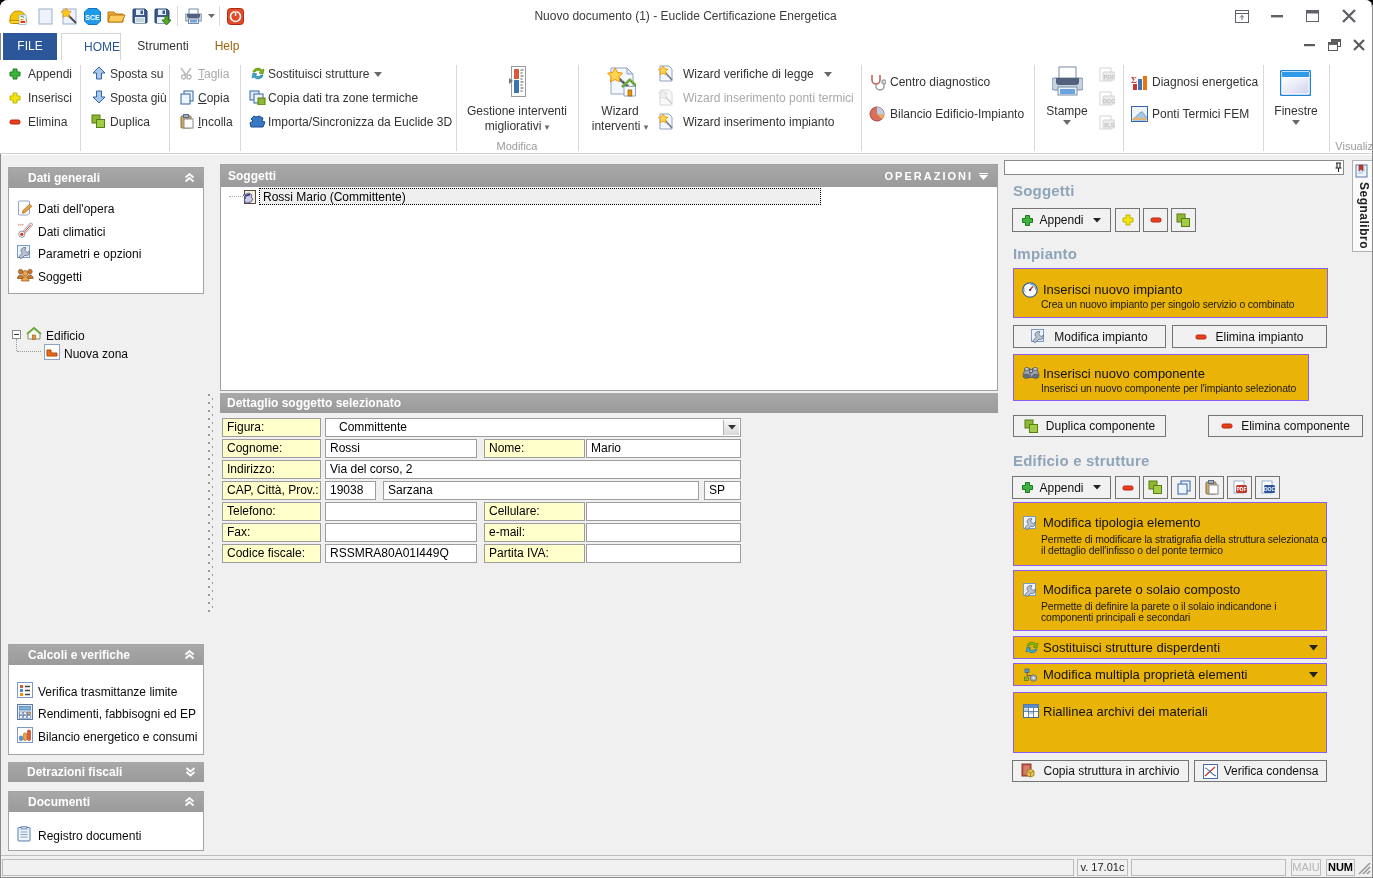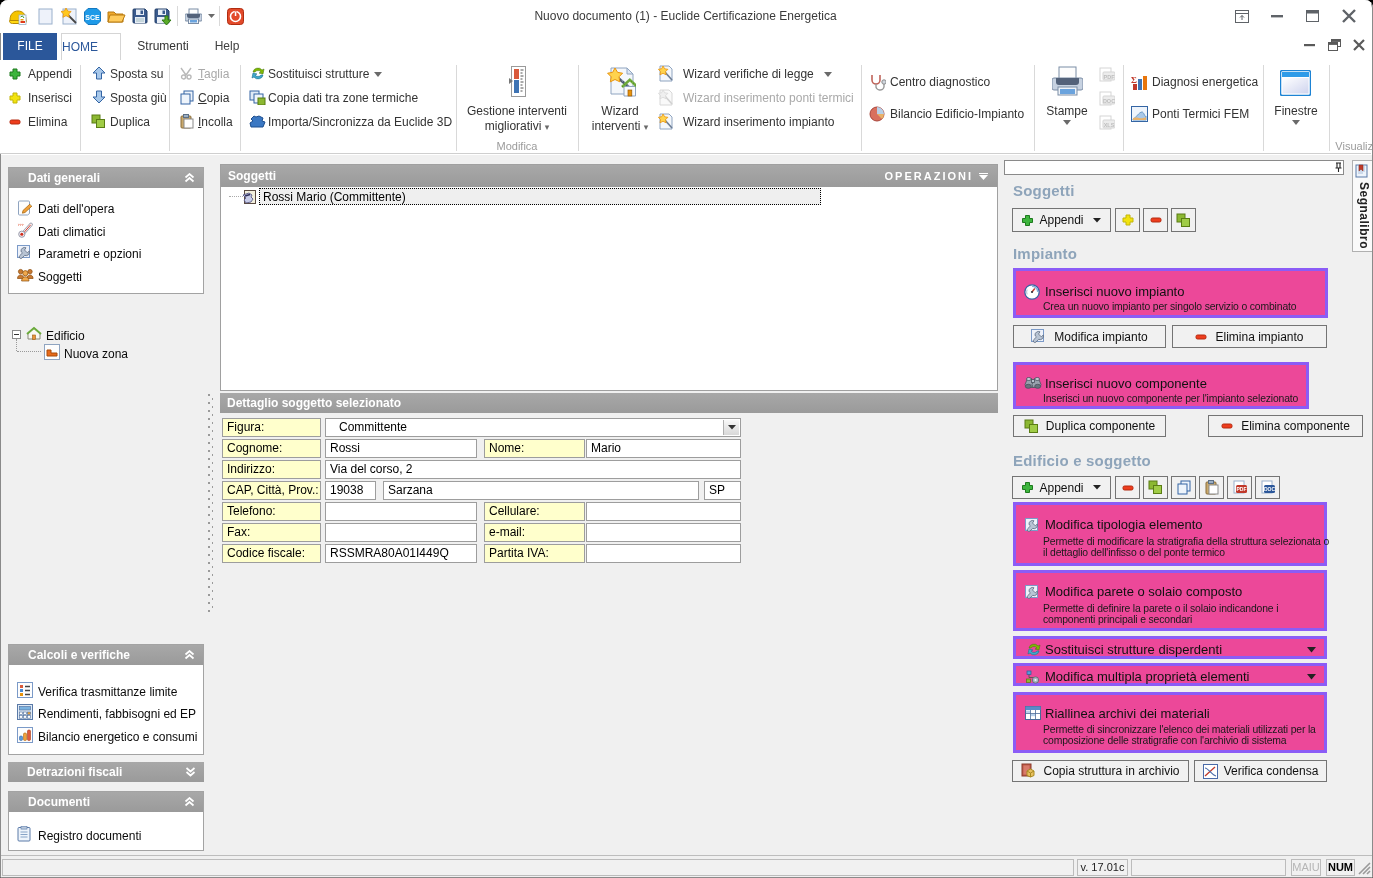--- a/index.html
+++ b/index.html
@@ -8,21 +8,21 @@
 .abs{position:absolute;}
 .t12{font-size:12px;color:#262626;}
 .sep{position:absolute;width:1px;background:#d9d9d9;top:65px;height:86px;}
 .grplbl{position:absolute;font-size:11px;color:#9b9b9b;text-align:center;}
 .phead{position:absolute;left:0;right:0;top:0;height:20px;background:linear-gradient(#a8a8a8,#9a9a9a);color:#fff;font-weight:bold;font-size:12px;line-height:20px;padding-left:19px;}
 .panel{position:absolute;background:#fff;border:1px solid #a3a3a3;}
 .navitem{position:absolute;left:38px;font-size:12px;color:#0a0a0a;white-space:nowrap;}
 .rbtxt{position:absolute;font-size:12px;color:#333;white-space:nowrap;}
 .rhead{position:absolute;font-weight:bold;font-size:15px;color:#8ea4ba;letter-spacing:.2px;}
 .rbtn{position:absolute;background:#f1f1f1;border:1px solid #747474;display:flex;align-items:center;justify-content:center;font-size:12px;color:#111;}
-.bigbtn{position:absolute;background:#ec4899;border:3px solid #8b5cf6;}
+.bigbtn{position:absolute;background:#eab308;border:1px solid #8b5cf6;}
 .bigbtn .ttl{position:absolute;left:29px;font-size:13px;color:#111;white-space:nowrap;}
 .bigbtn .dsc{position:absolute;left:27px;font-size:10.4px;color:#1a1a1a;line-height:11px;white-space:nowrap;letter-spacing:-0.15px;}
 .flbl{position:absolute;background:#ffffcc;border:1px solid #9d9d9d;font-size:12px;color:#000;line-height:17px;padding-left:4px;height:19px;}
 .finp{position:absolute;background:#fff;border:1px solid #9d9d9d;font-size:12px;color:#000;line-height:17px;padding-left:4px;height:19px;white-space:nowrap;}
 .sbox{position:absolute;top:859px;height:17px;border:1px solid #bcbcbc;background:#f1f1f1;font-size:11px;color:#222;}
 </style></head>
 <body>
 <div id="win">
 
 <div class="abs" style="left:0;top:0;width:1371px;height:33px;background:#fff;"></div>
@@ -106,23 +106,23 @@
 <svg class="abs" style="left:1306px;top:10px;" width="13" height="12">
         <rect x="0.5" y="0.5" width="12" height="11" fill="none" stroke="#5f6368"></rect>
         <rect x="0.5" y="0.5" width="12" height="3" fill="#5f6368"></rect>
       </svg>
 <svg class="abs" style="left:1342px;top:9px;" width="14" height="14">
         <path d="M1 1l12 12M13 1L1 13" stroke="#5f6368" stroke-width="2.4"></path>
       </svg>
 </div>
 
 <div class="abs" style="left:3px;top:33px;width:54px;height:27px;background:#2b579a;color:#fff;font-size:12px;text-align:center;line-height:27px;">FILE</div>
-<div class="abs" style="left:61px;top:33px;width:60px;height:28px;background:#fff;border:1px solid #d5d5d5;border-bottom:none;color:#2b579a;font-size:12px;text-align:left;line-height:27px;">HOME</div>
+<div class="abs" style="left:61px;top:33px;width:60px;height:28px;background:#fff;border:1px solid #d5d5d5;border-bottom:none;color:#2b579a;font-size:12px;text-align:right;line-height:27px;">HOME</div>
 <div class="abs" style="left:135px;top:33px;width:56px;height:27px;color:#333;font-size:12px;text-align:center;line-height:27px;">Strumenti</div>
-<div class="abs" style="left:211px;top:33px;width:32px;height:27px;color:#404040;font-size:12px;text-align:center;line-height:27px;">Help</div>
+<div class="abs" style="left:211px;top:33px;width:32px;height:27px;color:#a16207;font-size:12px;text-align:center;line-height:27px;">Help</div>
 <div class="abs" id="mdibtns">
 <svg class="abs" style="left:1304px;top:44px;" width="11" height="3">
         <rect width="11" height="2.2" fill="#5a5a5a"></rect>
       </svg>
 <svg class="abs" style="left:1328px;top:39px;" width="13" height="12">
         <rect x="3.5" y="0.5" width="9" height="7" fill="#fff" stroke="#5a5a5a"></rect>
         <rect x="3.5" y="0.5" width="9" height="2.4" fill="#5a5a5a"></rect>
         <rect x="0.5" y="3.5" width="9" height="8" fill="#fff" stroke="#5a5a5a"></rect>
         <rect x="0.5" y="3.5" width="9" height="2.4" fill="#5a5a5a"></rect>
       </svg>
@@ -530,21 +530,21 @@
 </div>
 <div class="rbtn" style="left:1013px;top:325px;width:153px;height:23px;">
  <svg width="16" height="16" style="margin-right:7px;">
         <rect x="0.5" y="0.5" width="12" height="12" fill="#eef2fa" stroke="#7b9ac8"></rect>
         <path d="M4 6a3.5 3.5 0 0 1 5-3.2L7.5 5l2.8 2.8 2-1.8a3.5 3.5 0 0 1-4.6 4.4L5 13a1.6 1.6 0 0 1-2.3-2.3l2.7-2.7A3.5 3.5 0 0 1 4 6z" fill="#b8c4d4" stroke="#5a6a80" stroke-width=".8"></path>
       </svg>Modifica impianto</div>
 <div class="rbtn" style="left:1172px;top:325px;width:155px;height:23px;">
  <svg width="12" height="12" style="margin-right:8px;">
         <rect x="1" y="4" width="10" height="4" rx="1.5" fill="#ee3d1d" stroke="#b42a10"></rect>
       </svg>Elimina impianto</div>
-<div class="bigbtn" style="left:1013px;top:362px;width:296px;height:47px;">
+<div class="bigbtn" style="left:1013px;top:354px;width:296px;height:47px;">
  <svg class="abs" style="left:8px;top:12px;" width="18" height="12">
         <g stroke="#4a525e" stroke-width=".8">
           <path d="M3.5 1.5h4l2.5 6-1 3h-7l-1-3z" fill="#9aa2ae"></path>
           <path d="M14.5 1.5h-4L8 7.5l1 3h7l1-3z" fill="#9aa2ae"></path>
           <rect x="7.5" y="2.5" width="3" height="3" fill="#b8c2ce"></rect>
           <ellipse cx="4.8" cy="2" rx="2.4" ry="1.5" fill="#c8d0da"></ellipse>
           <ellipse cx="13.2" cy="2" rx="2.4" ry="1.5" fill="#c8d0da"></ellipse>
           <ellipse cx="4.3" cy="9.3" rx="3" ry="2" fill="#6a727e"></ellipse>
           <ellipse cx="13.7" cy="9.3" rx="3" ry="2" fill="#6a727e"></ellipse>
         </g>
@@ -554,21 +554,21 @@
 </div>
 <div class="rbtn" style="left:1013px;top:415px;width:153px;height:22px;">
  <svg width="15" height="15" style="margin-right:7px;">
         <rect x="1" y="1" width="8" height="8" fill="#8cb832" stroke="#5a7d14"></rect>
         <rect x="5.5" y="5.5" width="8" height="8" fill="#a0cc46" stroke="#5a7d14"></rect>
       </svg>Duplica componente</div>
 <div class="rbtn" style="left:1208px;top:415px;width:155px;height:22px;">
  <svg width="12" height="12" style="margin-right:8px;">
         <rect x="1" y="4" width="10" height="4" rx="1.5" fill="#ee3d1d" stroke="#b42a10"></rect>
       </svg>Elimina componente</div>
-<div class="rhead" style="left:1013px;top:452px;">Edificio e soggetto</div>
+<div class="rhead" style="left:1013px;top:452px;">Edificio e strutture</div>
 <div class="rbtn" style="left:1012px;top:476px;width:99px;height:23px;">
  <svg width="11" height="11" style="margin-right:6px;">
         <path d="M3.5 0.5h4v3h3v4h-3v3h-4v-3h-3v-4h3z" fill="#3db53d" stroke="#1e7a1e"></path>
       </svg>Appendi
  <svg width="8" height="5" style="margin-left:9px;">
         <path d="M0 0h8L4 4.5z" fill="#222"></path>
       </svg>
 </div>
 <div class="rbtn" style="left:1115px;top:476px;width:25px;height:23px;">
       <svg width="12" height="12">
@@ -649,21 +649,20 @@
 </div>
 <div class="bigbtn" style="left:1013px;top:692px;width:314px;height:61px;">
  <svg class="abs" style="left:9px;top:11px;" width="16" height="14">
         <rect x="0.5" y="0.5" width="15" height="13" fill="#fff" stroke="#4a6a98"></rect>
         <rect x="0.5" y="0.5" width="15" height="3.5" fill="#5a8ac8"></rect>
         <path d="M0.5 7.5h15M5.5 4v9.5M10.5 4v9.5" stroke="#4a6a98" stroke-width=".8"></path>
         <rect x="1" y="4.5" width="4" height="2.5" fill="#b8d0ea"></rect>
         <rect x="6" y="8" width="4" height="2.2" fill="#b8d0ea"></rect>
       </svg>
  <div class="ttl" style="top:11px;">Riallinea archivi dei materiali</div>
- <div class="dsc" style="top:29px;">Permette di sincronizzare l'elenco dei materiali utilizzati per la<br>composizione delle stratigrafie con l'archivio di sistema</div>
 </div>
 <div class="rbtn" style="left:1012px;top:760px;width:177px;height:22px;">
  <svg width="15" height="16" style="margin-right:7px;">
         <rect x="1" y="1" width="9" height="12" fill="#c05a4a" stroke="#8a3a2a"></rect>
         <rect x="2.5" y="2.5" width="6" height="9" fill="#d87a6a"></rect>
         <path d="M6 8l3.5-2 3.5 2v4.5L9.5 14 6 12.5z" fill="#e8c060" stroke="#a88a20"></path>
         <path d="M6 8l3.5 2 3.5-2M9.5 10v4" fill="none" stroke="#a88a20"></path>
       </svg>Copia struttura in archivio</div>
 <div class="rbtn" style="left:1194px;top:760px;width:133px;height:22px;">
  <svg width="15" height="15" style="margin-right:6px;">

